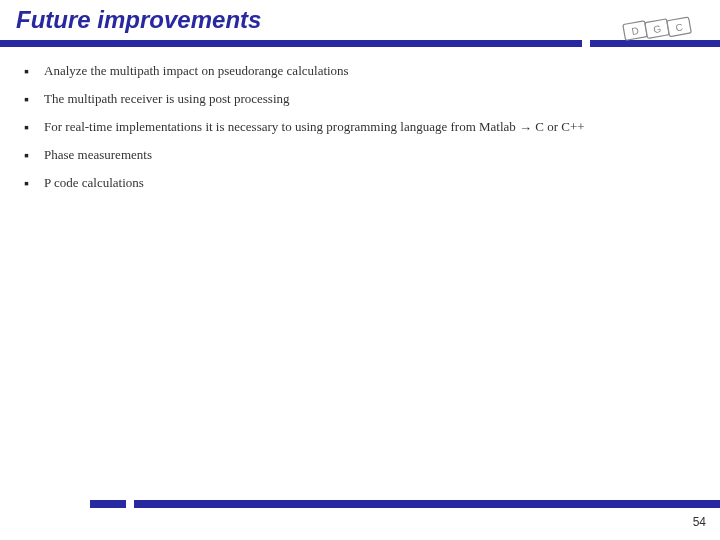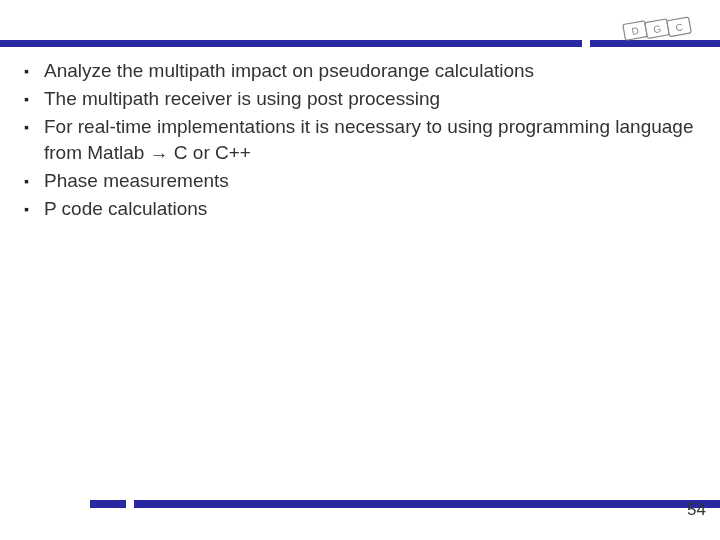--- a/index.html
+++ b/index.html
@@ -65,23 +65,24 @@
     color: #222;
     font-size: 14px;
     line-height: 26px;
     width: 20px;
     flex-shrink: 0;
     text-align: left;
     padding-left: 2px;
   }
   .bullet-text {
     color: #333;
-    font-size: 19px;
+    font-size: 13px;
     line-height: 26px;
     flex: 1;
+    font-family: Liberation Serif, serif;
   }
   .footer-bar {
     position: absolute;
     bottom: 32px;
     left: 0;
     width: 720px;
     height: 8px;
   }
   .footer-bar .seg1 {
     position: absolute;
@@ -94,32 +95,33 @@
   .footer-bar .seg2 {
     position: absolute;
     left: 134px;
     top: 0;
     width: 586px;
     height: 8px;
     background: #2828a0;
   }
   .page-num {
     position: absolute;
-    bottom: 20px;
+    bottom: 11px;
     right: 14px;
-    font-size: 17px;
+    font-size: 12px;
     color: #333;
     font-family: Arial, sans-serif;
   }
 </style>
 </head>
 <body>
 
 <div class="slide">
 
+  <div class="title">Future improvements</div>
   <div class="title-underline"></div>
 
   <div class="logo" aria-label="DGC">
     <svg viewBox="0 0 90 44" width="90" height="44">
       <g transform="rotate(-10 45 22)">
         <rect x="8" y="12" width="22" height="16" rx="2" fill="#fff" stroke="#888" stroke-width="1.2"></rect>
         <rect x="30" y="14" width="22" height="16" rx="2" fill="#fff" stroke="#888" stroke-width="1.2"></rect>
         <rect x="52" y="16" width="22" height="16" rx="2" fill="#fff" stroke="#888" stroke-width="1.2"></rect>
         <text x="19" y="24" font-size="10" fill="#888" text-anchor="middle" font-family="Arial">D</text>
         <text x="41" y="26" font-size="10" fill="#888" text-anchor="middle" font-family="Arial">G</text>

